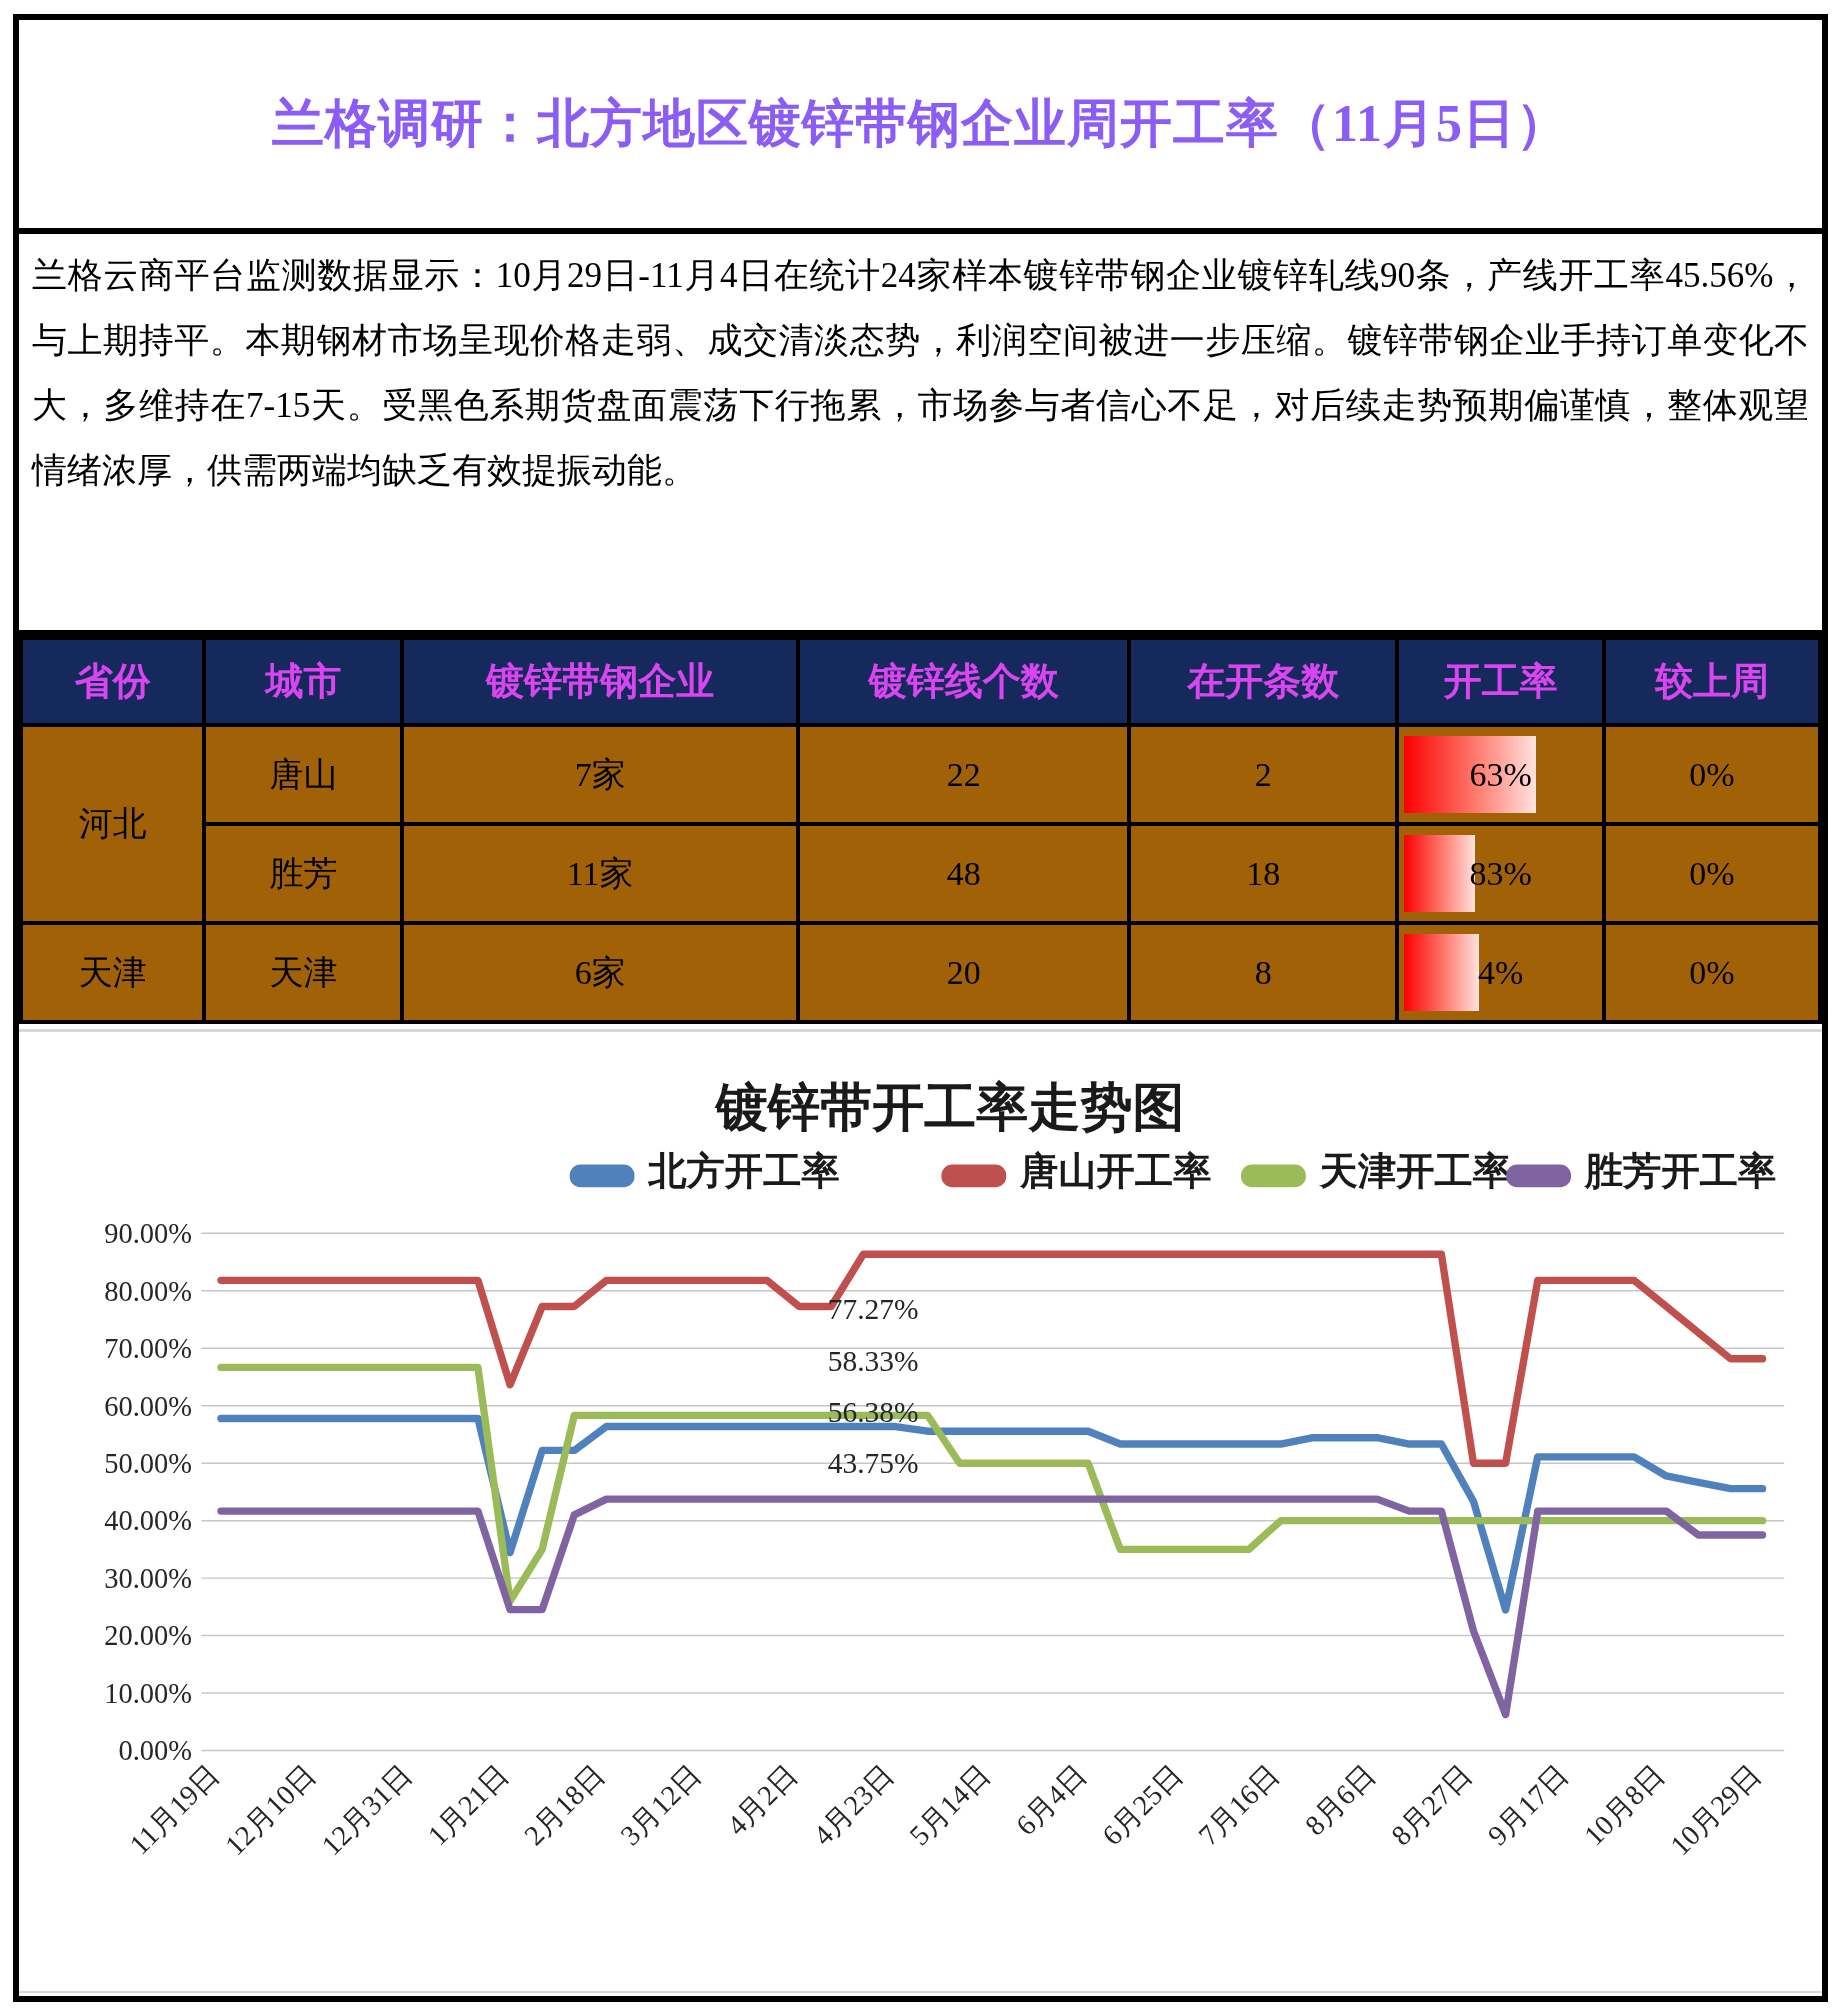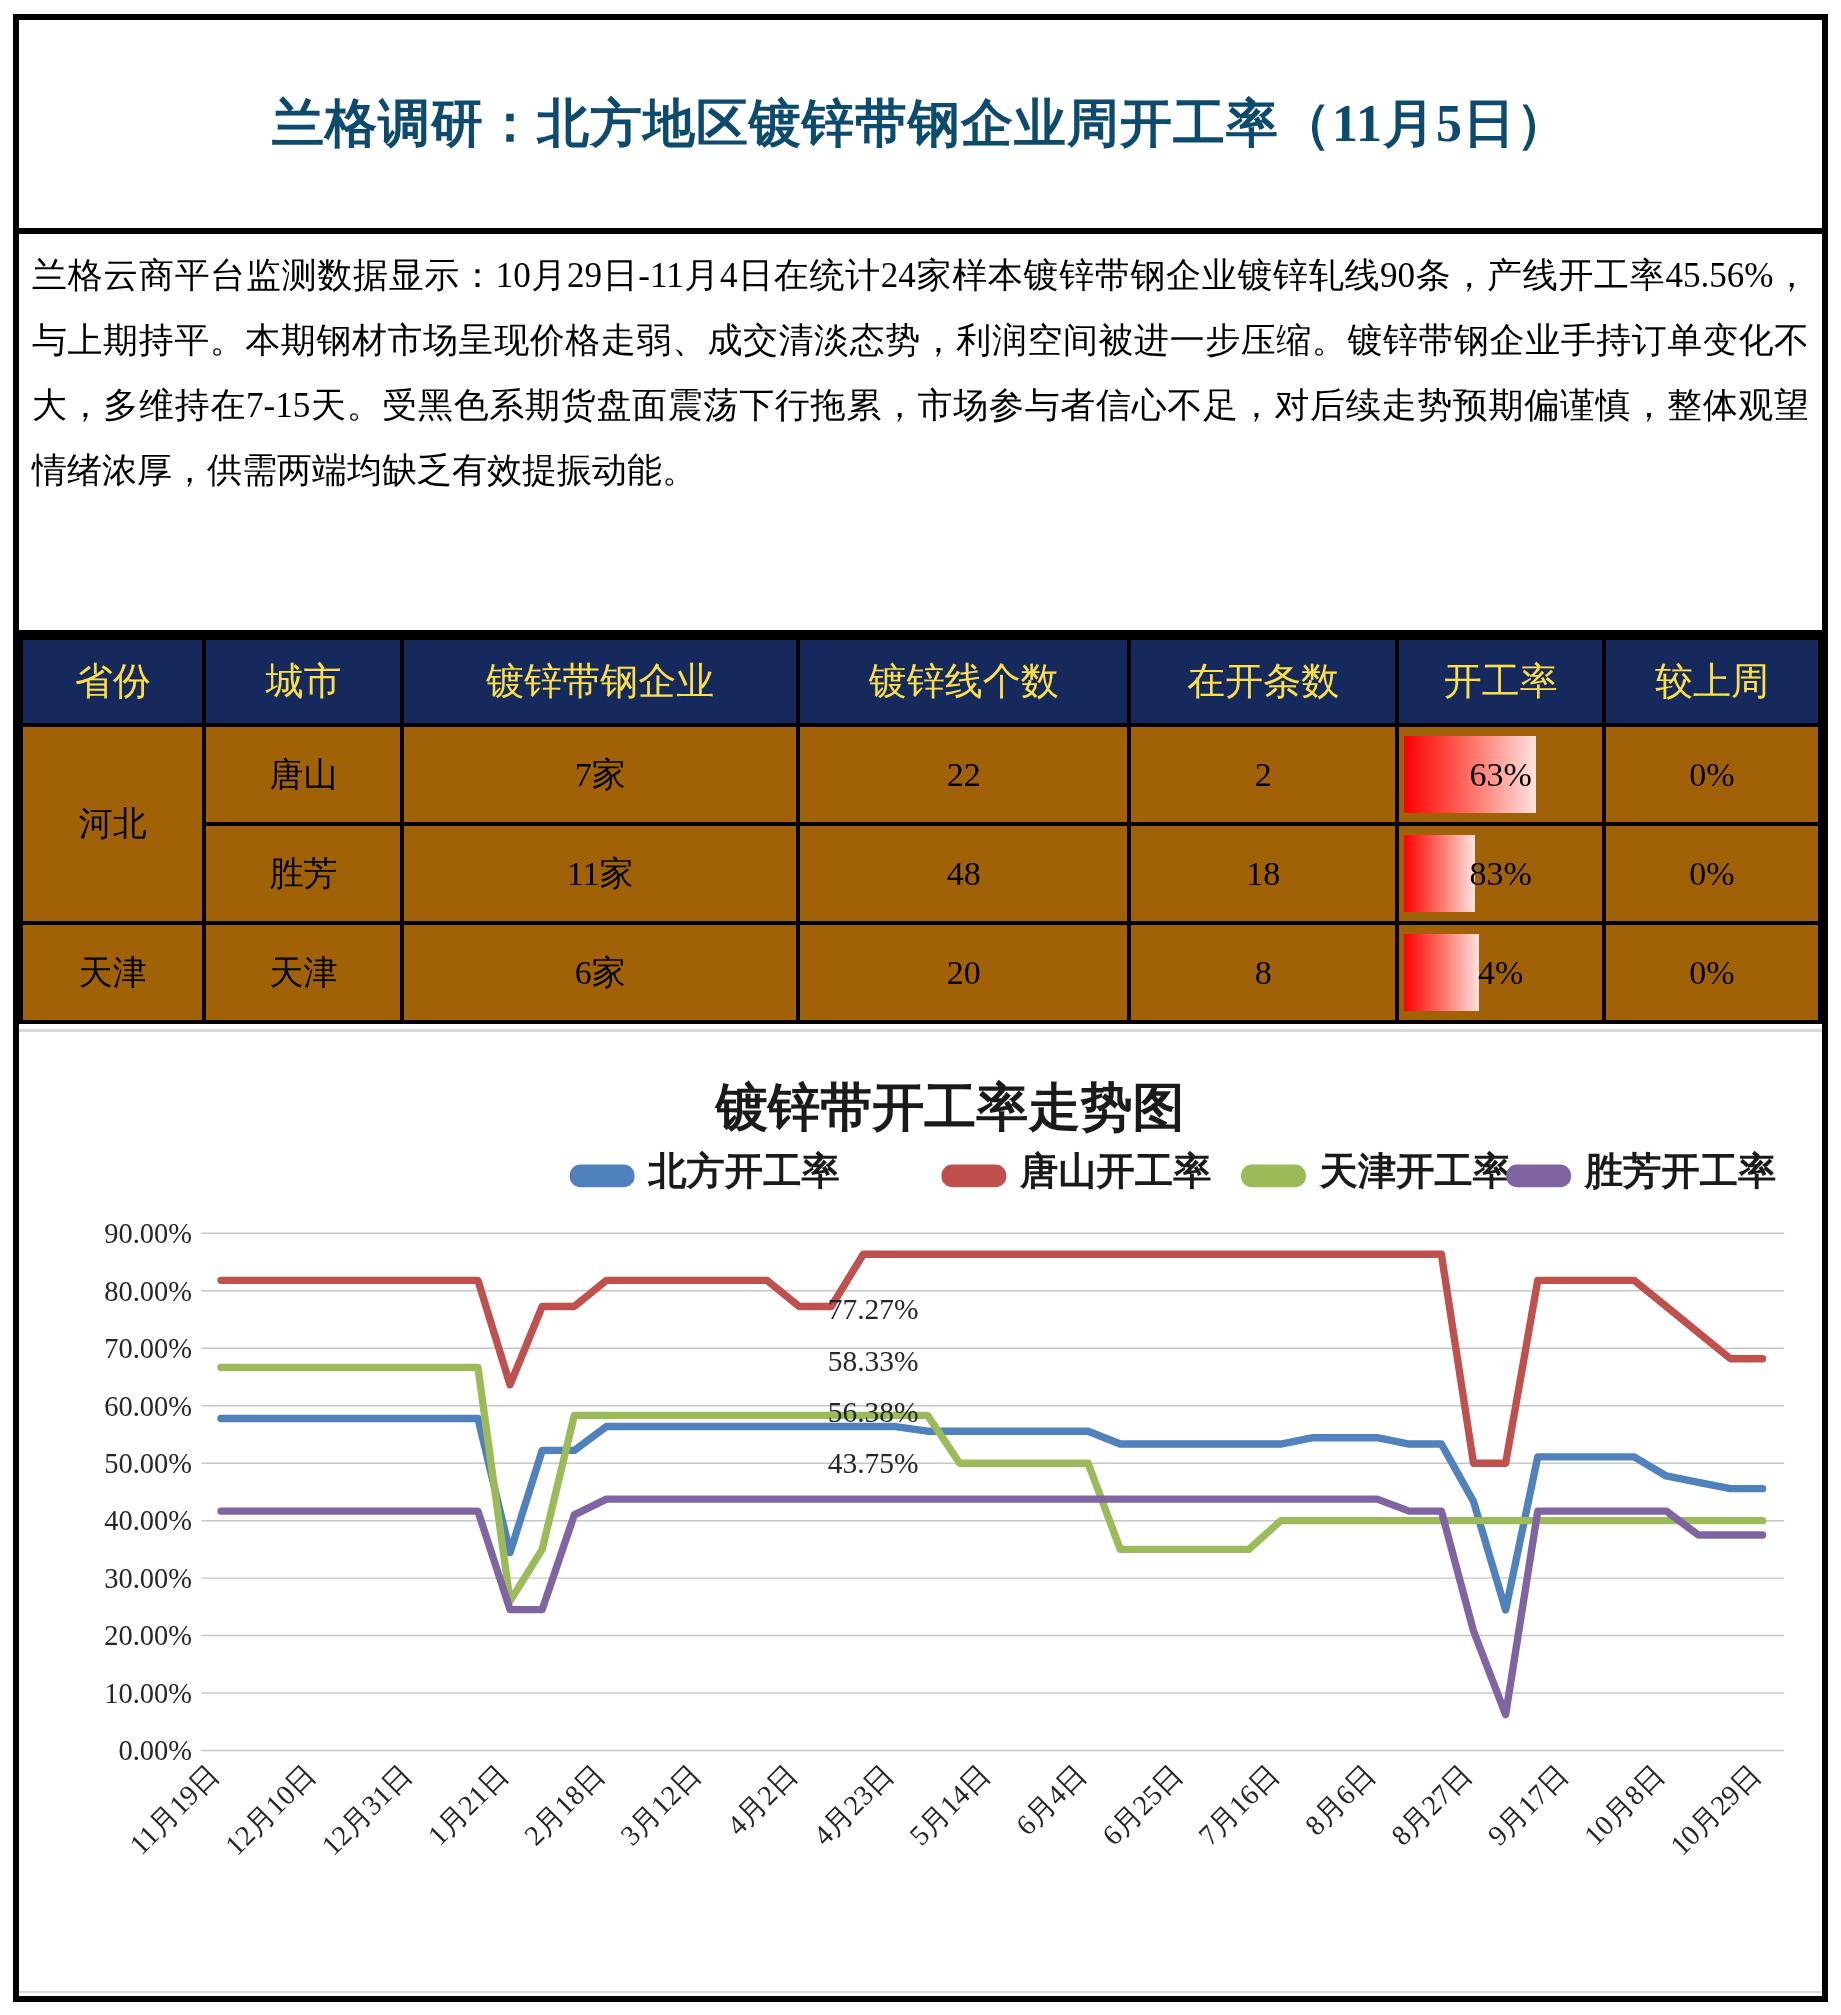--- a/index.html
+++ b/index.html
@@ -2,31 +2,31 @@
 <html style="font-size:8px"><head>
 <meta charset="utf-8">
 <style>
   html,body{margin:0;padding:0;background:#fff;}
   .page{position:relative;width:1841px;height:2015px;background:#fff;overflow:hidden;
         font-family:"Liberation Serif","DejaVu Serif",serif;}
   .frame{position:absolute;left:13px;top:14px;width:1815px;height:1988px;
          border:6px solid #000;box-sizing:border-box;display:flex;flex-direction:column;background:#fff;}
   .title-box{height:208px;flex:0 0 auto;display:flex;align-items:center;justify-content:center;
              border-bottom:6px solid #000;}
-  .title-box h1{margin:0;font-size:52px;font-weight:700;color:#0c4a6e;letter-spacing:1px;
+  .title-box h1{margin:0;font-size:52px;font-weight:700;color:#8b5cf6;letter-spacing:1px;
                 font-family:"Liberation Serif","DejaVu Serif",serif;}
   .summary-box{flex:0 0 auto;height:402px;padding:9px 13px 0 13px;box-sizing:border-box;
                border-bottom:6px solid #000;overflow:hidden;}
   .summary-box p{margin:0;font-size:35px;line-height:65px;text-align:justify;color:#000000;}
   table.stats{width:100%;border-collapse:collapse;table-layout:fixed;flex:0 0 auto;}
   table.stats th,table.stats td{border:4.5px solid #000;text-align:center;vertical-align:middle;
         padding:0;overflow:hidden;}
   table.stats thead tr{height:87px;}
   table.stats tbody tr{height:99px;}
-  table.stats thead th{background:#16295C;color:#fde047;font-size:38px;font-weight:400;}
+  table.stats thead th{background:#16295C;color:#d946ef;font-size:38px;font-weight:700;}
   table.stats tbody td, table.stats tbody th{font-size:34px;font-weight:400;color:#000;background:#a16207;}
   td.rate-cell{position:relative;}
   .rate-bar{position:absolute;left:5px;top:9%;height:82%;
             background:linear-gradient(90deg,#FA0000 0%,#FF7B70 55%,#FFE3DF 100%);}
   .rate-text{position:relative;z-index:2;}
   .chart-box{flex:1 1 auto;position:relative;min-height:0;}
   .hairline-top{position:absolute;left:0;right:0;top:5px;height:2.5px;background:#D8D8D8;}
   .hairline-bottom{position:absolute;left:0;right:0;bottom:3px;height:2.5px;background:#D8D8D8;}
   .chart-box svg{display:block;width:100%;height:calc(100% - 10px);margin-top:8px;}
 </style>

